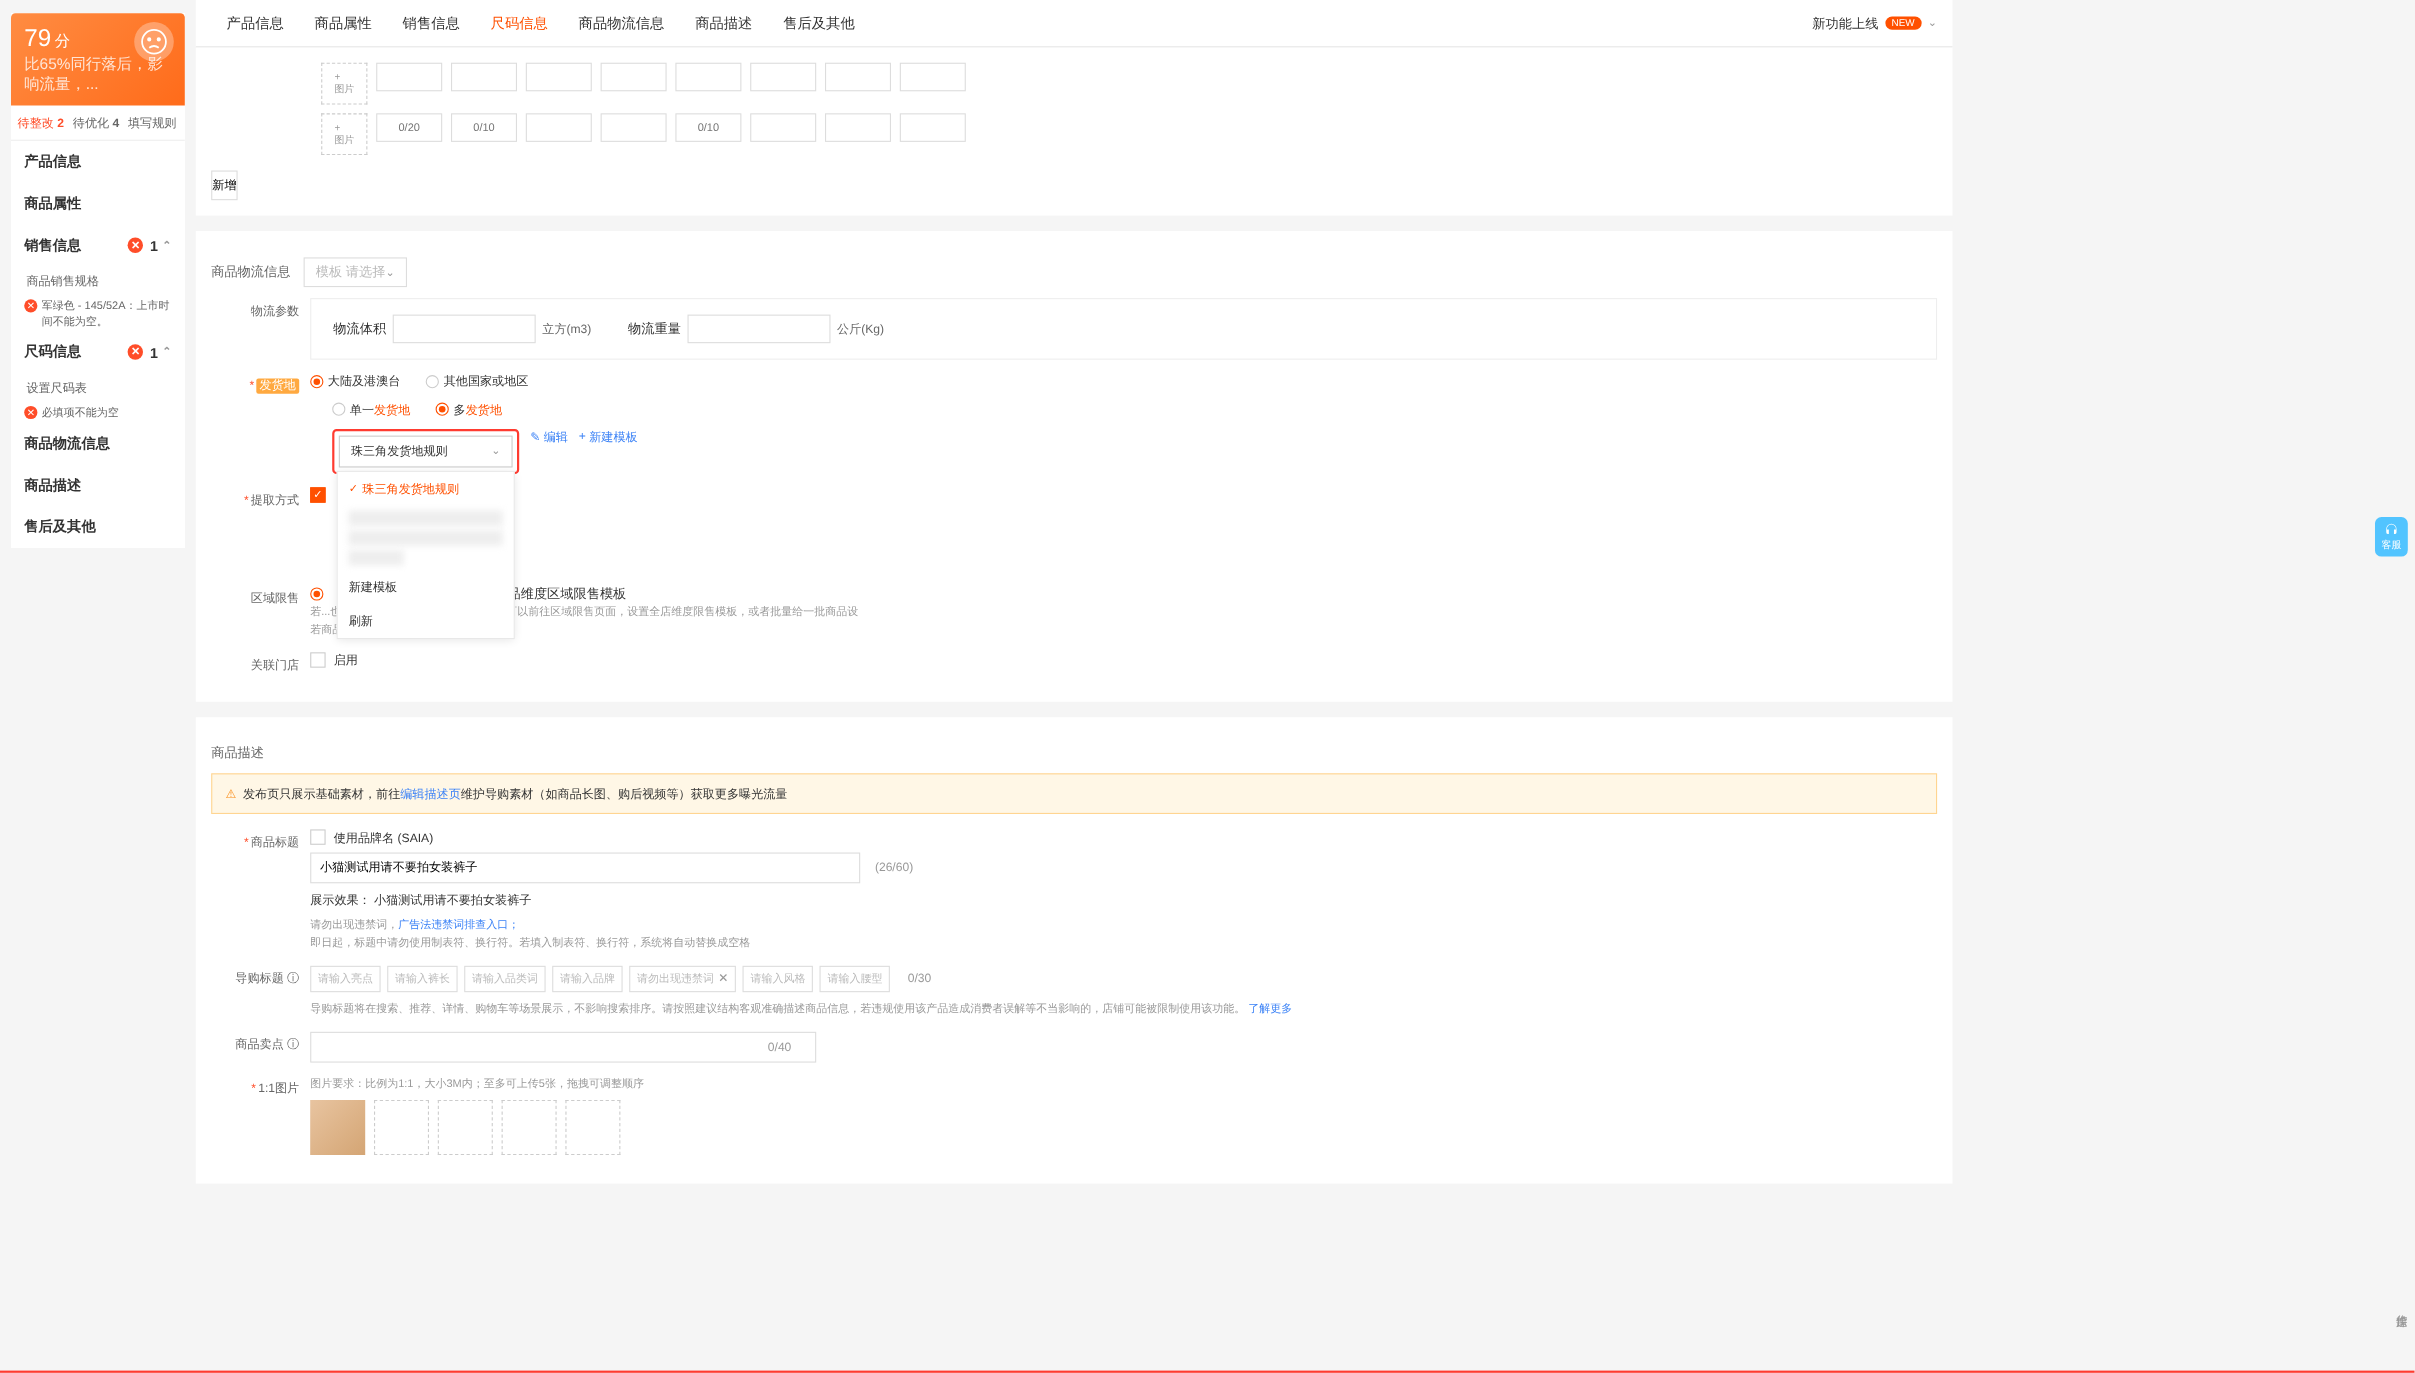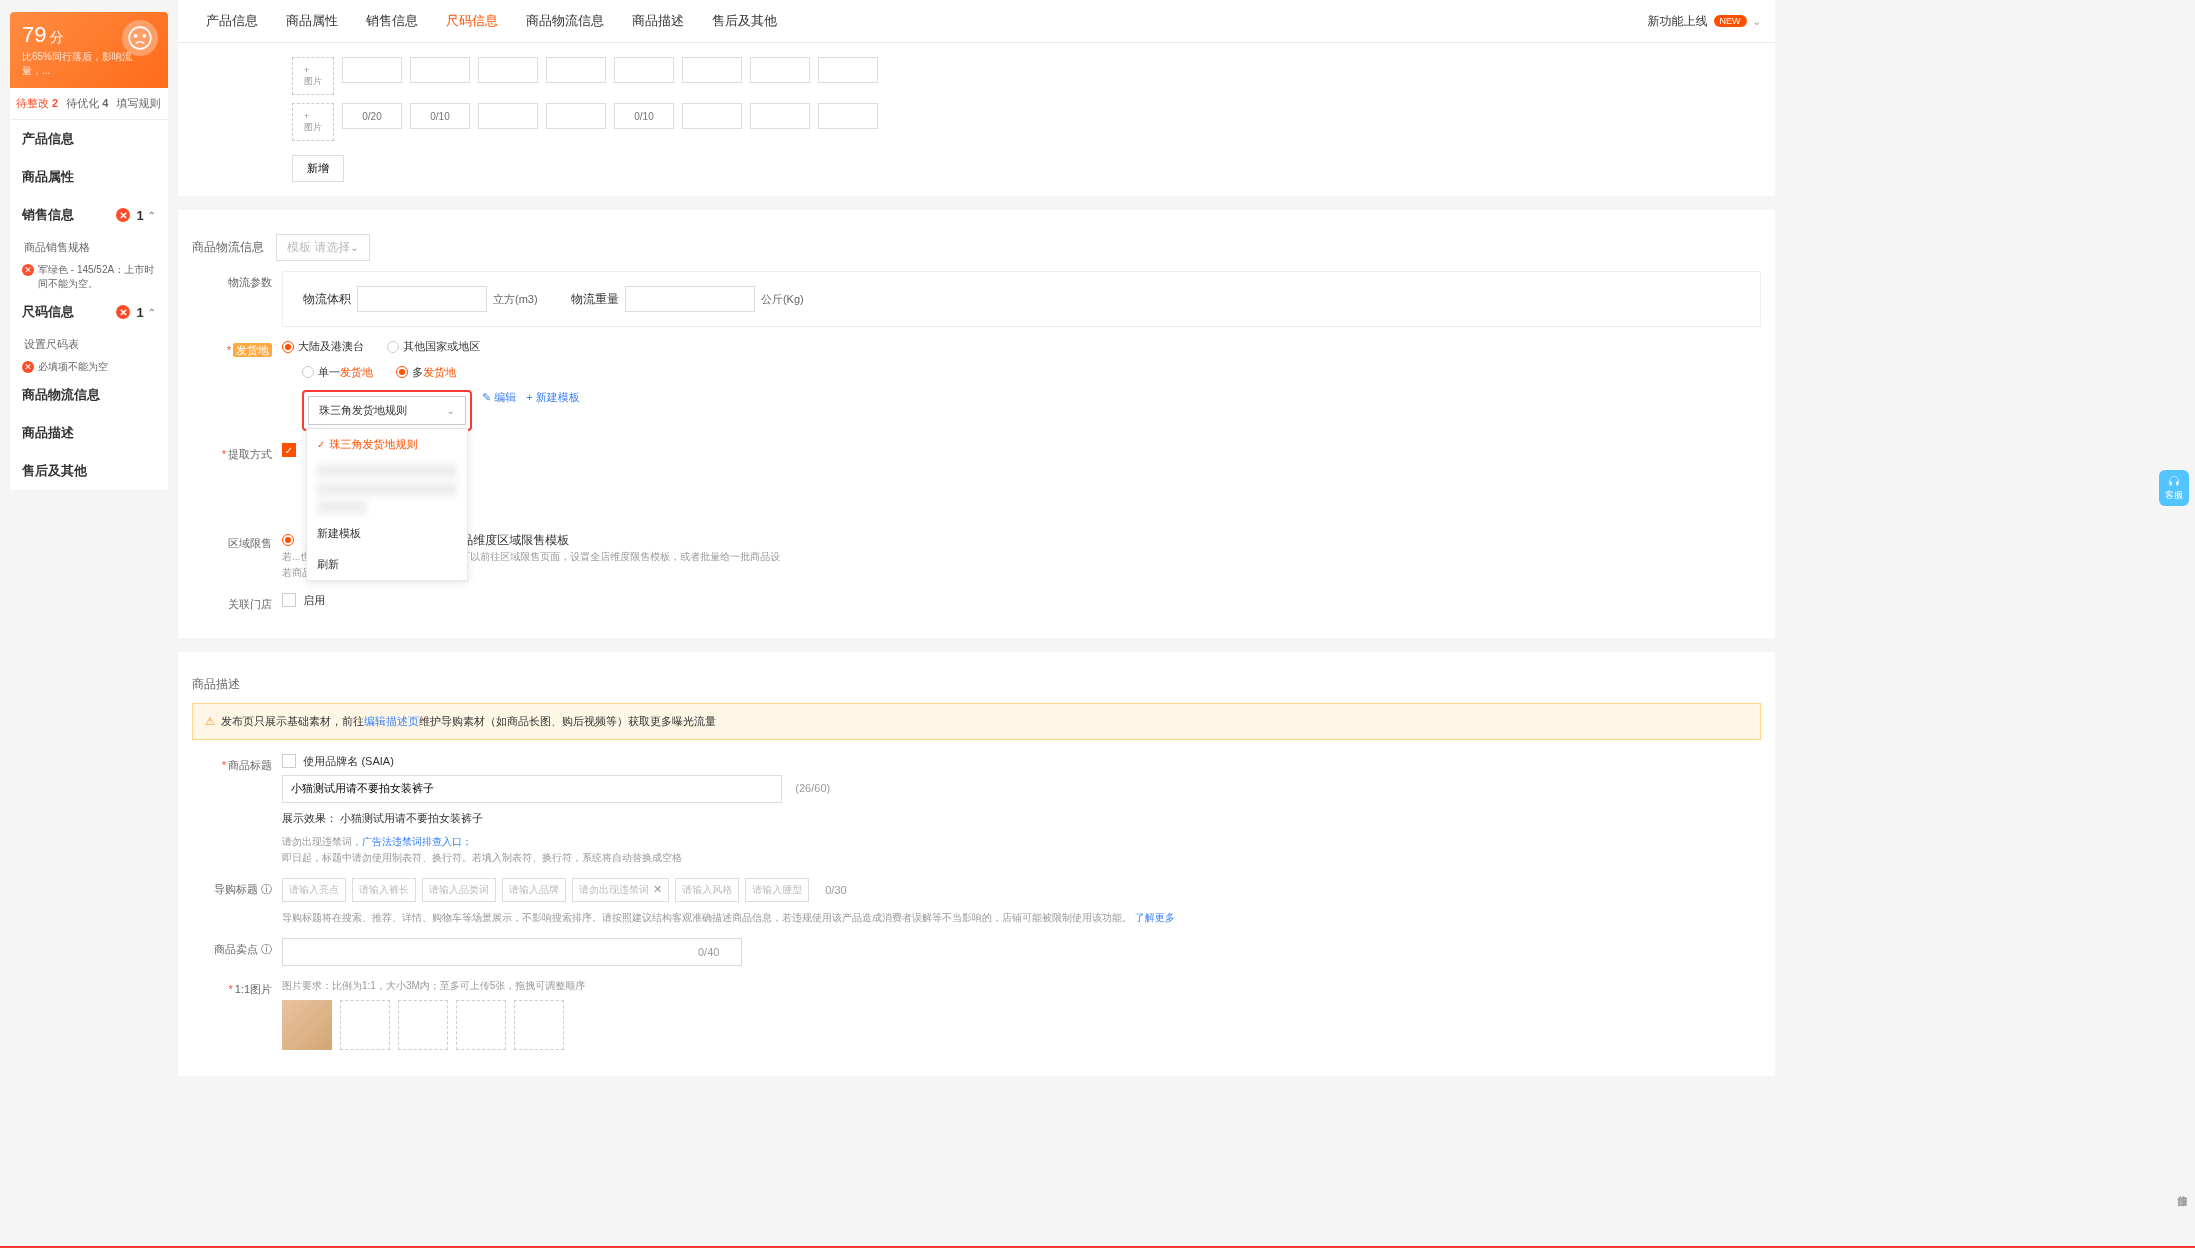--- a/index.html
+++ b/index.html
@@ -3,21 +3,21 @@
   <meta charset="utf-8">
   <style>
     * { margin: 0; padding: 0; box-sizing: border-box; font-family: -apple-system, "PingFang SC", "Microsoft YaHei", sans-serif; }
     body { background: #f5f5f5; font-size: 12px; color: #333; }
     
     
     .sidebar { position: fixed; left: 10px; top: 12px; width: 158px; background: #fff; z-index: 10; }
     .score-card { background: linear-gradient(135deg, #ff8c42, #ff6b1a); padding: 10px 12px; color: #fff; border-radius: 4px 4px 0 0; position: relative; }
     .score-value { font-size: 22px; font-weight: normal; }
     .score-unit { font-size: 14px; }
-    .score-desc { font-size: 10px; color: #ffe5d6; margin-top: 2px; }
+    .score-desc { font-size: 14px; color: #ffe5d6; margin-top: 2px; }
     .face-icon { position: absolute; right: 10px; top: 8px; width: 36px; height: 36px; border-radius: 50%; background: rgba(255,255,255,0.3); display: flex; align-items: center; justify-content: center; }
     .face-icon svg { width: 26px; height: 26px; }
     
     .status-tabs { display: flex; padding: 8px 6px; font-size: 11px; gap: 8px; }
     .status-tab { color: #666; }
     .status-tab.red { color: #ff4d29; }
     .status-count { font-weight: bold; }
     
     .nav-section { border-top: 1px solid #eee; }
     .nav-item { padding: 10px 12px; font-size: 13px; color: #333; display: flex; align-items: center; justify-content: space-between; cursor: pointer; }
@@ -36,21 +36,21 @@
     .top-right { margin-left: auto; display: flex; align-items: center; gap: 6px; font-size: 12px; color: #333; }
     .new-badge { background: #ff5000; color: #fff; font-size: 9px; padding: 1px 6px; border-radius: 8px; }
     
     
     .main { margin-left: 178px; margin-right: 420px; padding-bottom: 40px; }
     .panel { background: #fff; margin-bottom: 14px; padding: 14px; }
     
     .input-row { display: flex; gap: 8px; margin-bottom: 8px; margin-left: 100px; }
     .upload-box { width: 42px; height: 38px; border: 1px dashed #ccc; display: flex; flex-direction: column; align-items: center; justify-content: center; font-size: 9px; color: #999; }
     .small-input { width: 60px; height: 26px; border: 1px solid #ddd; text-align: center; font-size: 10px; color: #999; }
-    .add-btn { margin-left: 100px; margin-top: 6px; padding: 5px 14px; border: 1px solid #ddd; background: #fff; font-size: 11px; cursor: pointer; }
+    .add-btn { margin-top: 6px; padding: 5px 0; border: 1px solid #ddd; background: #fff; font-size: 11px; cursor: pointer; }
     
     .section-header { display: flex; align-items: center; gap: 12px; padding: 10px 0; font-size: 12px; }
     .section-title { color: #666; }
     .select-box { border: 1px solid #ddd; padding: 4px 10px; min-width: 90px; color: #bbb; display: flex; align-items: center; justify-content: space-between; }
     
     .form-row { display: flex; align-items: flex-start; margin-bottom: 12px; }
     .form-label { width: 90px; text-align: right; padding-right: 10px; color: #666; font-size: 11px; padding-top: 4px; }
     .form-label .req { color: #ff4d29; margin-right: 2px; }
     .highlight-label { background: #ffa940; color: #fff; padding: 1px 3px; border-radius: 2px; }
     .form-content { flex: 1; }

